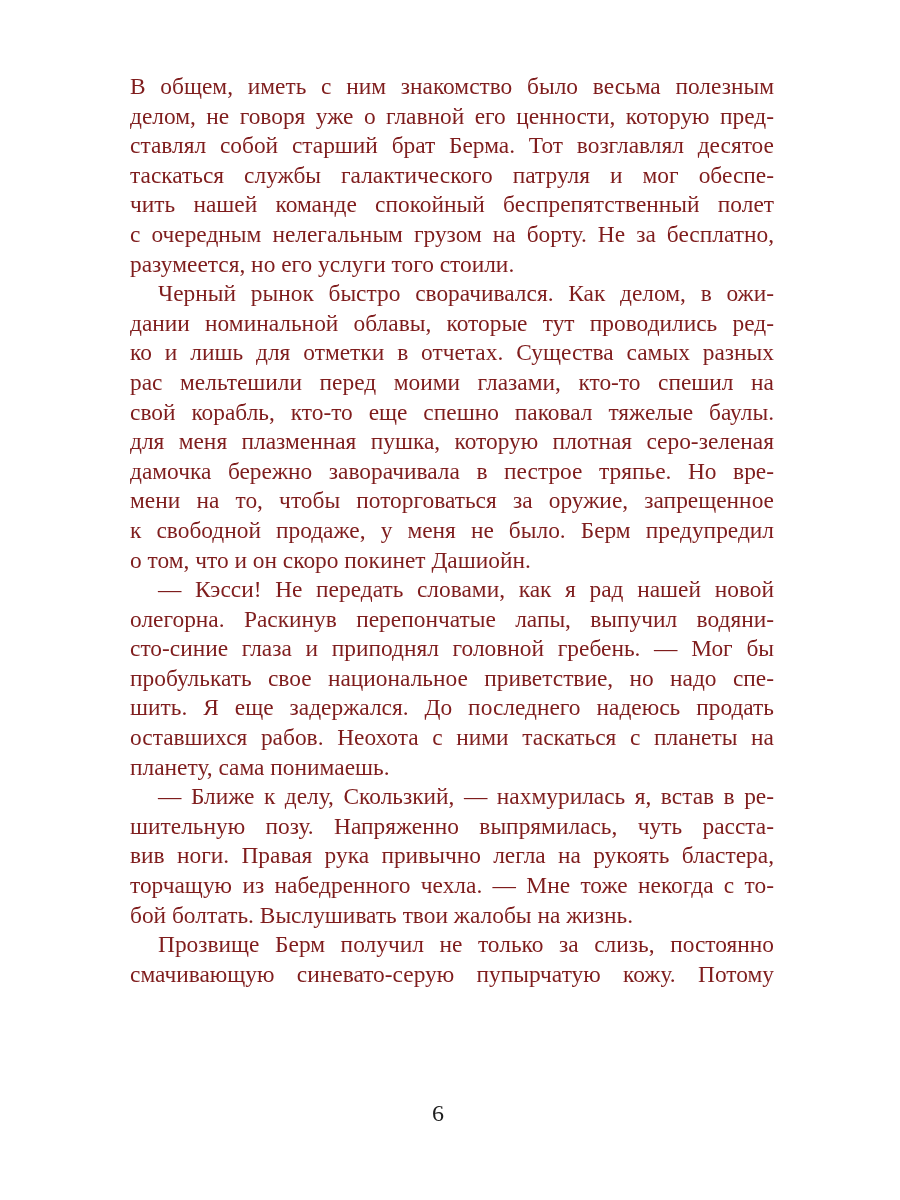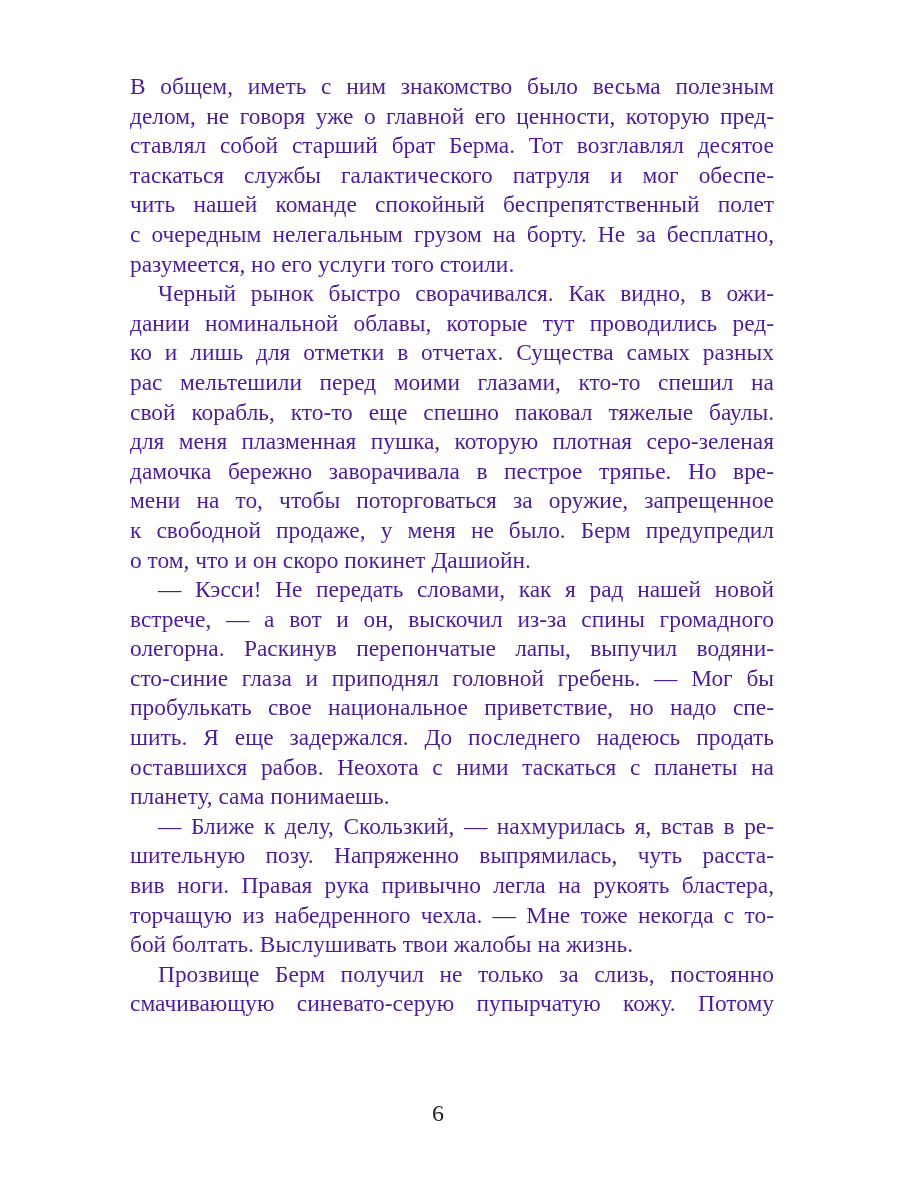--- a/index.html
+++ b/index.html
@@ -21,21 +21,21 @@
       background: #ffffff;
     }
     .text-block {
       position: absolute;
       left: 130px;
       top: 72px;
       width: 644px;
       font-family: "Liberation Serif", "DejaVu Serif", serif;
       font-size: 23.4px;
       line-height: 29.6px;
-      color: #4c1d95;
+      color: #7f1d1d;
     }
     .line {
       display: block;
       white-space: nowrap;
       text-align: justify;
       text-align-last: justify;
       height: 29.6px;
       overflow: visible;
     }
     .line.last {
@@ -65,35 +65,34 @@
       <span class="line">В общем, иметь с ним знакомство было весьма полезным</span>
       <span class="line">делом, не говоря уже о главной его ценности, которую пред-</span>
       <span class="line">ставлял собой старший брат Берма. Тот возглавлял десятое</span>
       <span class="line">таскаться службы галактического патруля и мог обеспе-</span>
       <span class="line">чить нашей команде спокойный беспрепятственный полет</span>
       <span class="line">с очередным нелегальным грузом на борту. Не за бесплатно,</span>
       <span class="line last">разумеется, но его услуги того стоили.</span>
     </div>
 
     <div>
-      <span class="line indent">Черный рынок быстро сворачивался. Как видно, в ожи-</span>
+      <span class="line indent">Черный рынок быстро сворачивался. Как делом, в ожи-</span>
       <span class="line">дании номинальной облавы, которые тут проводились ред-</span>
       <span class="line">ко и лишь для отметки в отчетах. Существа самых разных</span>
       <span class="line">рас мельтешили перед моими глазами, кто-то спешил на</span>
       <span class="line">свой корабль, кто-то еще спешно паковал тяжелые баулы.</span>
       <span class="line">для меня плазменная пушка, которую плотная серо-зеленая</span>
       <span class="line">дамочка бережно заворачивала в пестрое тряпье. Но вре-</span>
       <span class="line">мени на то, чтобы поторговаться за оружие, запрещенное</span>
       <span class="line">к свободной продаже, у меня не было. Берм предупредил</span>
       <span class="line last">о том, что и он скоро покинет Дашиойн.</span>
     </div>
 
     <div>
       <span class="line indent">— Кэсси! Не передать словами, как я рад нашей новой</span>
-      <span class="line">встрече, — а вот и он, выскочил из-за спины громадного</span>
       <span class="line">олегорна. Раскинув перепончатые лапы, выпучил водяни-</span>
       <span class="line">сто-синие глаза и приподнял головной гребень. — Мог бы</span>
       <span class="line">пробулькать свое национальное приветствие, но надо спе-</span>
       <span class="line">шить. Я еще задержался. До последнего надеюсь продать</span>
       <span class="line">оставшихся рабов. Неохота с ними таскаться с планеты на</span>
       <span class="line last">планету, сама понимаешь.</span>
     </div>
 
     <div>
       <span class="line indent">— Ближе к делу, Скользкий, — нахмурилась я, встав в ре-</span>

